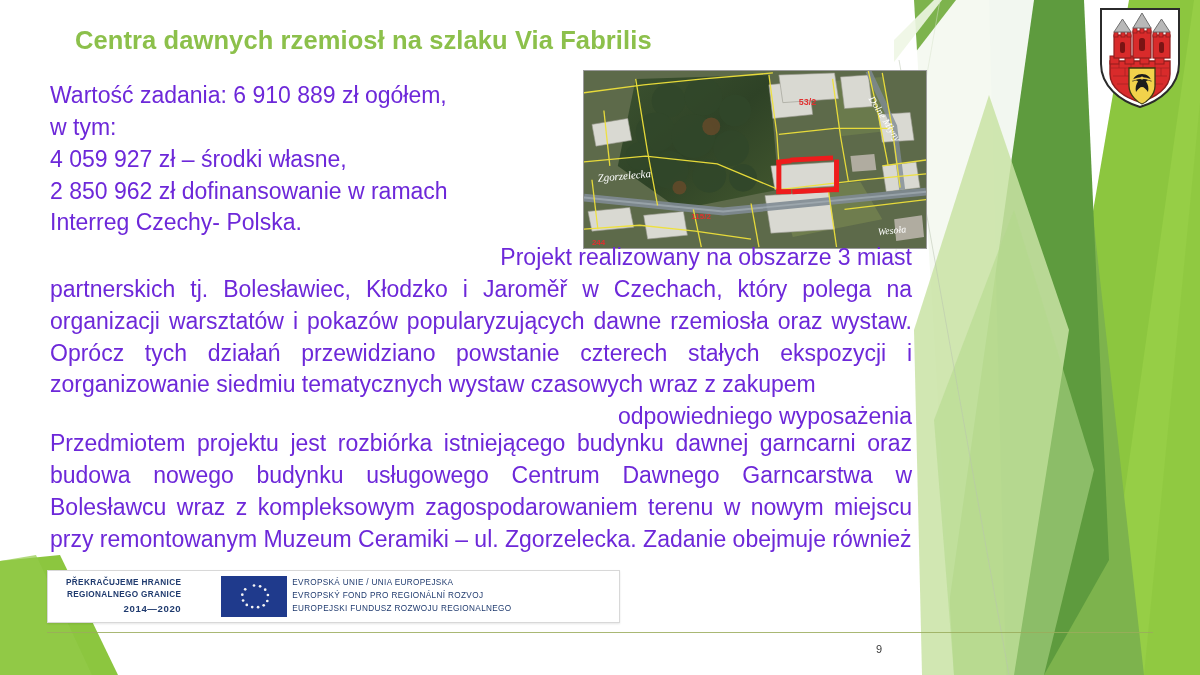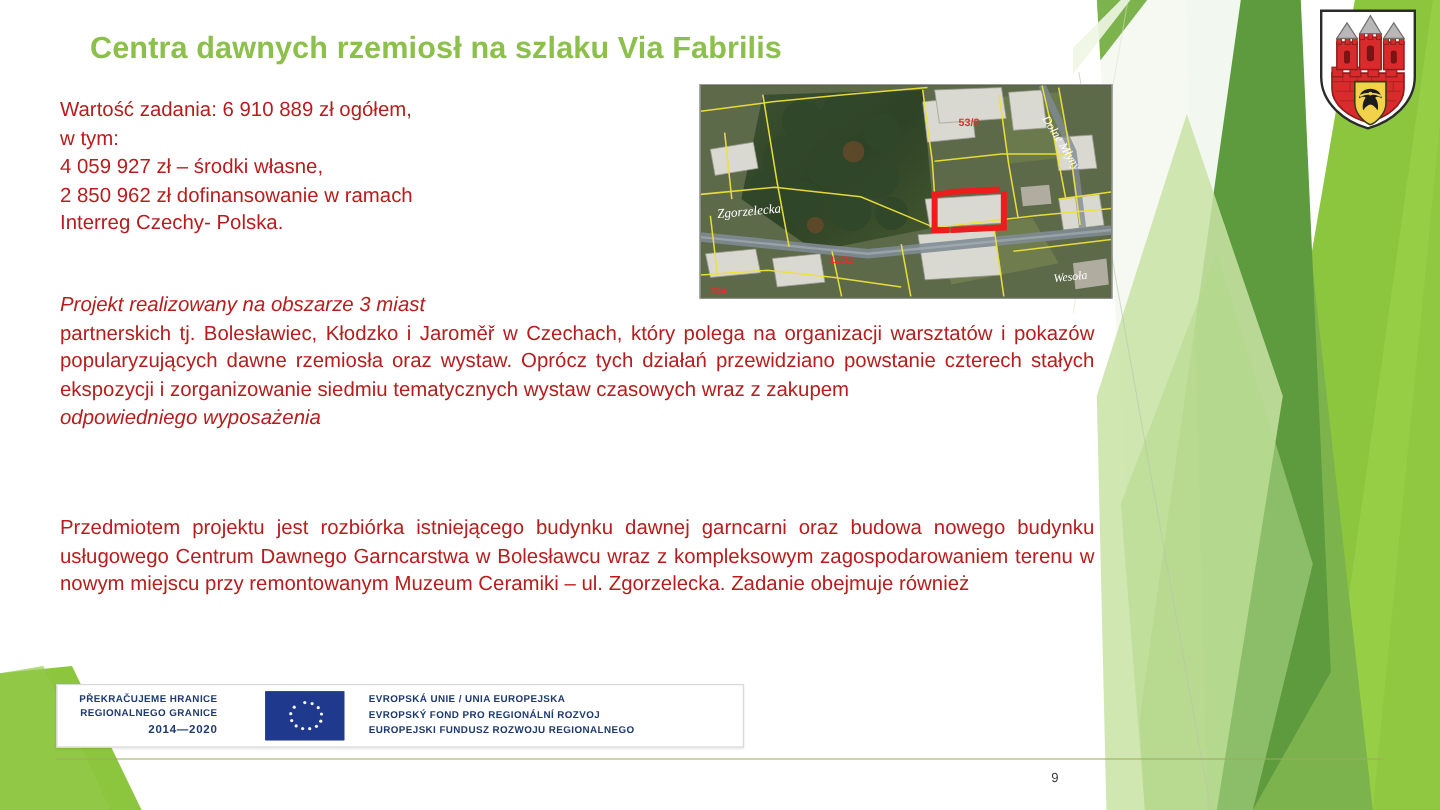--- a/index.html
+++ b/index.html
@@ -39,57 +39,57 @@
 
   
   #map-photo{
     position:absolute;left:583px;top:70px;width:344px;height:179px;
     border:1px solid #9a9a9a;box-sizing:border-box;overflow:hidden;
     background:#46502f;
   }
   #map-photo svg{display:block;width:100%;height:100%;}
 
   
-  .txt{color:#b91c1c;font-size:17px;line-height:1.385;}
+  .txt{color:#6d28d9;font-size:23px;line-height:1.385;}
   #block-value{
     position:absolute;left:50px;top:80px;width:500px;
     text-align:left;white-space:pre-line;
   }
   #block-p1{
     position:absolute;left:50px;top:242px;width:862px;
     text-align:justify;text-justify:inter-word;
   }
   #block-p2{
     position:absolute;left:50px;top:428px;width:862px;
     text-align:justify;text-justify:inter-word;
   }
   
-  .nojust{text-align:left;font-style:italic;}
+  .nojust{text-align:right;}
 
   
   #logo-bar{
     position:absolute;left:47px;top:570px;width:573px;height:53px;
     background:#ffffff;border:1px solid #d8d8d8;box-sizing:border-box;
     display:flex;align-items:center;
     box-shadow:0 1px 2px rgba(0,0,0,.10);
   }
   #interreg-logo{display:flex;align-items:center;margin-left:7px;}
   .czpl{position:relative;width:108px;height:39px;}
   .czpl svg{display:block;width:108px;height:39px;}
   #interreg-lines{
     margin-left:11px;color:#1F3A6E;font-size:8.2px;line-height:1.52;
     font-weight:bold;letter-spacing:.35px;text-align:right;
   }
   #interreg-lines .yrs{font-size:9.6px;letter-spacing:.6px;}
   #eu-logo{display:flex;align-items:center;margin-left:40px;}
   .euflag{width:66px;height:41px;background:#1F3A8C;position:relative;}
   .euflag svg{display:block;width:66px;height:41px;}
   #eu-lines{
-    margin-left:20px;color:#1F3A6E;font-size:8.2px;line-height:1.55;
-    font-weight:bold;letter-spacing:.35px;
+    margin-left:5px;color:#1F3A6E;font-size:8.2px;line-height:1.55;
+    font-weight:normal;letter-spacing:.35px;
   }
 
   
   #footer-rule{
     position:absolute;left:47px;top:632px;width:1106px;height:1px;
     background:#9aab5c;opacity:.85;
   }
   #footer-text{
     position:absolute;left:57px;top:644px;
     font-size:10.5px;color:#3b3b3b;letter-spacing:.05px;

